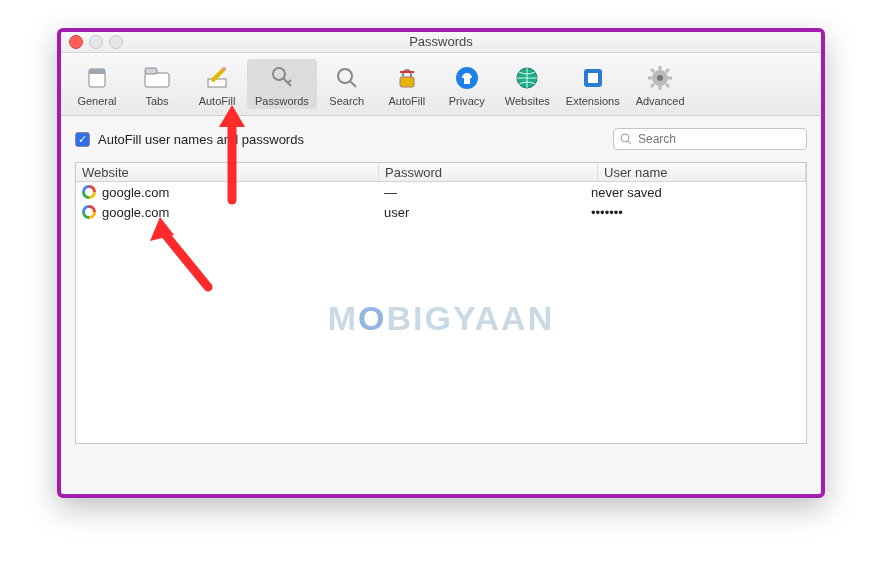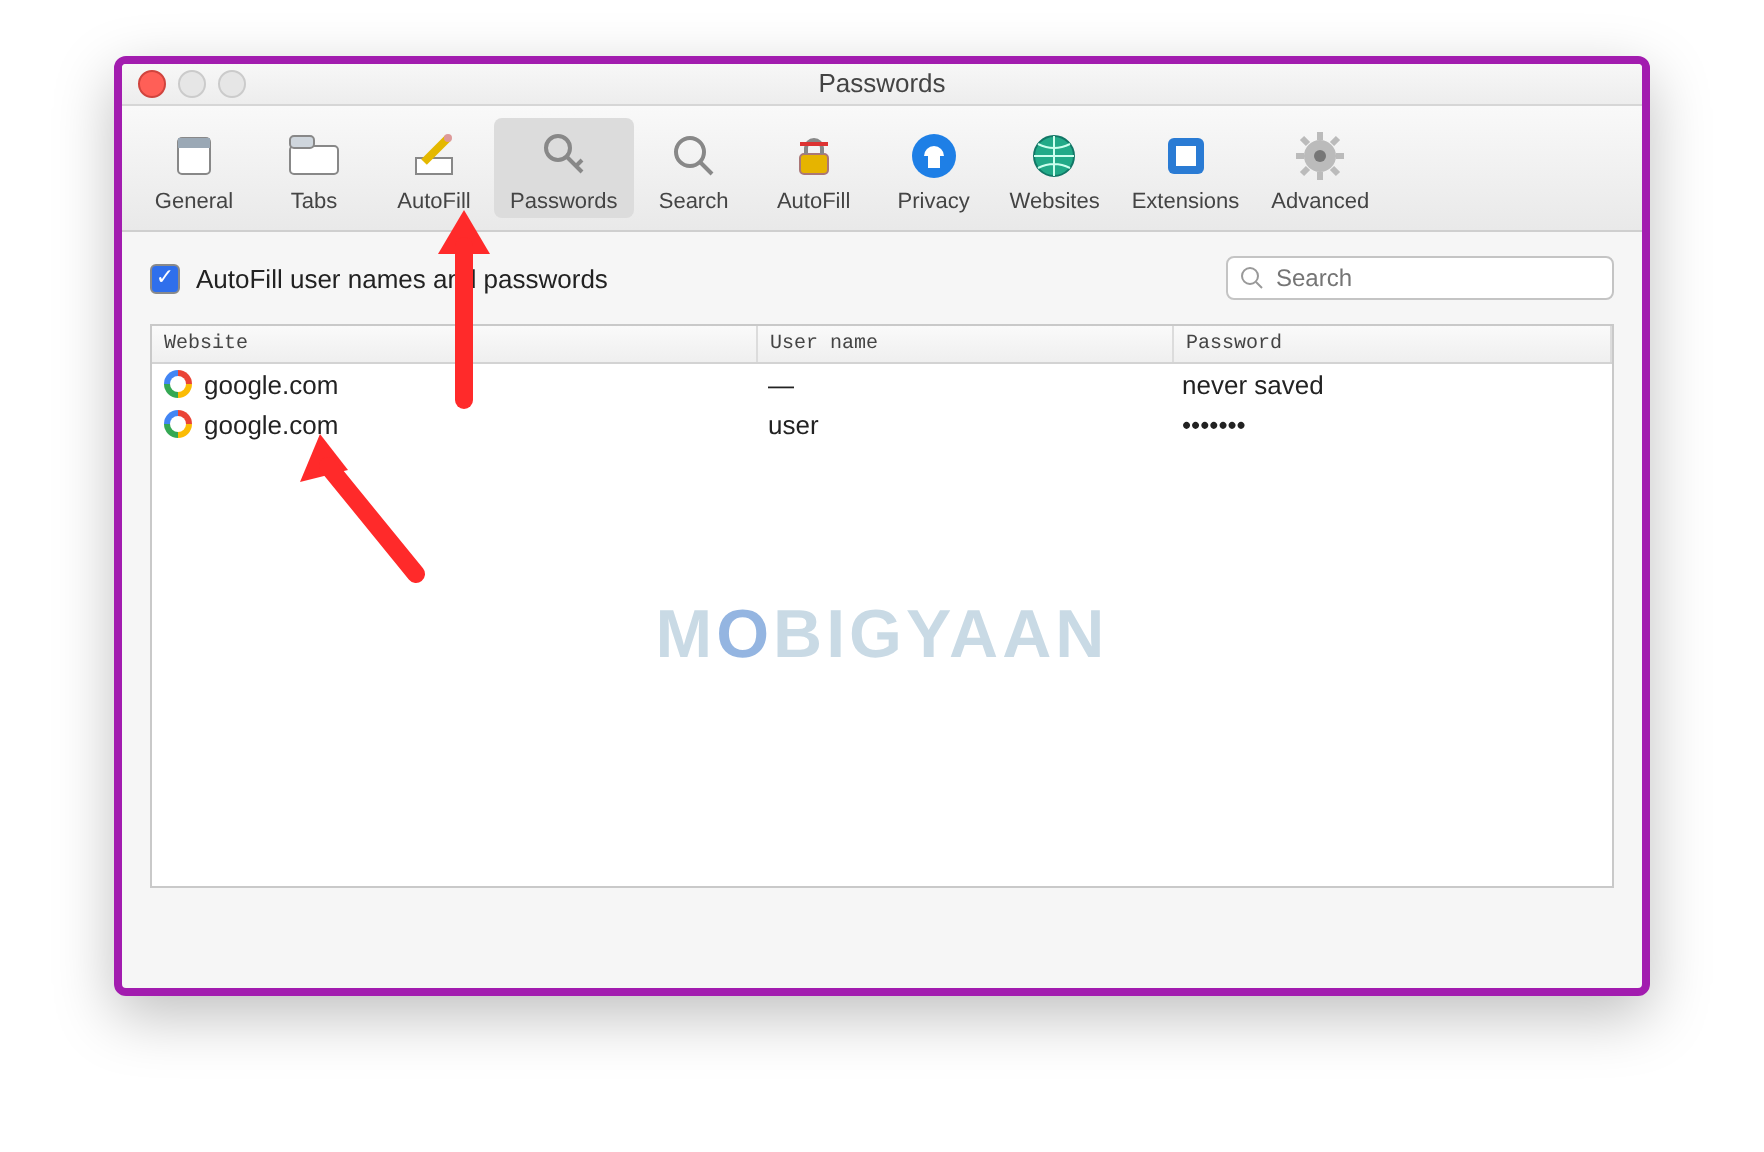--- a/index.html
+++ b/index.html
@@ -15,21 +15,21 @@
   .tb-icon{width:30px;height:30px;display:flex;align-items:center;justify-content:center;}
   .tb-label{margin-top:2px;}
   .content{padding:12px 14px 12px 14px;}
   .row1{display:flex;align-items:center;gap:8px;}
   .checkbox{width:13px;height:13px;border:1px solid #8a8a8a;border-radius:3px;background:#2f6fec;display:inline-flex;align-items:center;justify-content:center;}
   .checkmark{color:#fff;font-size:11px;line-height:11px;}
   .spacer{flex:1;}
   .search{width:180px;height:20px;border:1px solid #c4c4c4;border-radius:4px;background:#fff;display:flex;align-items:center;padding:0 6px;gap:4px;}
   .search input{border:none;outline:none;flex:1;font-size:12px;color:#777;background:transparent;}
   .table{margin-top:12px;border:1px solid #c9c9c9;background:#fff;height:280px;display:flex;flex-direction:column;}
-  .thead{display:flex;height:18px;border-bottom:1px solid #d3d3d3;background:linear-gradient(#fafafa,#efefef);font-size:10px;color:#444;font-family:Liberation Mono, monospace;}
+  .thead{display:flex;height:18px;border-bottom:1px solid #d3d3d3;background:linear-gradient(#fafafa,#efefef);font-size:13px;color:#444;}
   .th{padding:2px 6px;border-right:1px solid #dcdcdc;display:flex;align-items:center;}
   .c1{width:290px;} .c2{width:195px;} .c3{flex:1;}
   .tbody{flex:1;overflow:auto;position:relative;text-align:center;}
   .tr{display:flex;height:20px;align-items:center;font-size:13px;}
   .td{padding:0 6px;display:flex;align-items:center;gap:6px;}
   .favicon{width:14px;height:14px;border-radius:50%;background:conic-gradient(#ea4335 0 25%,#fbbc05 0 50%,#34a853 0 75%,#4285f4 0 100%);position:relative;}
   .favicon:after{content:"";position:absolute;left:3px;top:3px;width:8px;height:8px;border-radius:50%;background:#fff;}
   .watermark{position:absolute;left:50%;top:52%;transform:translate(-50%,-50%);font-size:34px;font-weight:700;color:rgba(100,150,180,.35);letter-spacing:2px;}
   .watermark .o{color:rgba(60,120,200,.55);}
   .footer{display:flex;justify-content:flex-end;align-items:center;gap:8px;padding:10px 4px 0 0;}
@@ -173,22 +173,22 @@
             <circle cx="5" cy="5" r="4" fill="none" stroke="#999"></circle>
             <line x1="8" y1="8" x2="11" y2="11" stroke="#999"></line>
           </svg>
         <input placeholder="Search" style="">
       </span>
     </div>
 
     <div class="table">
       <div class="thead">
         <div class="th c1">Website</div>
+        <div class="th c3">Password</div>
         <div class="th c2">User name</div>
-        <div class="th c3">Password</div>
       </div>
       <div class="tbody">
         <div class="tr">
           <div class="td c1">
               <span class="favicon"></span>
               <span>google.com</span>
             </div>
           <div class="td c2">
               <span>—</span>
             </div>

